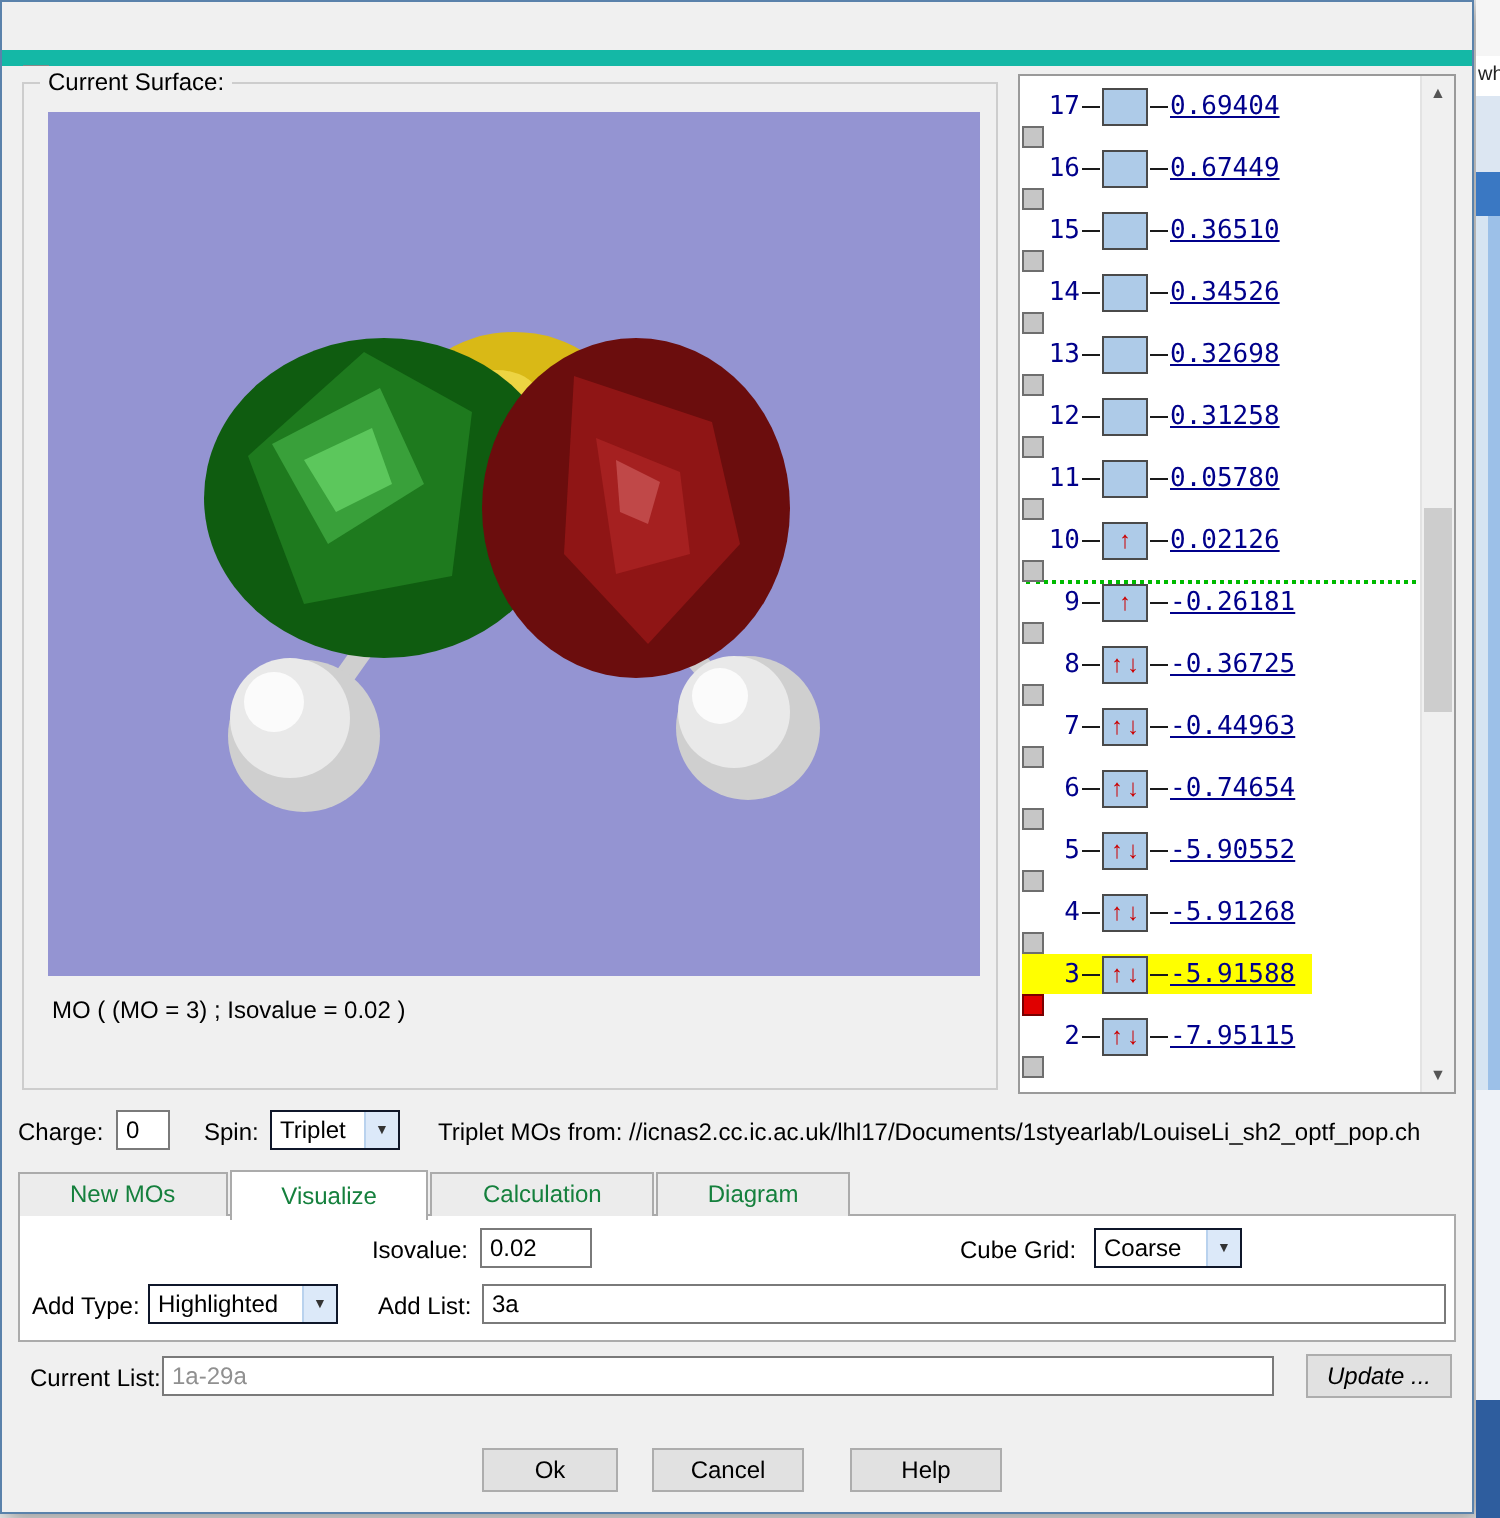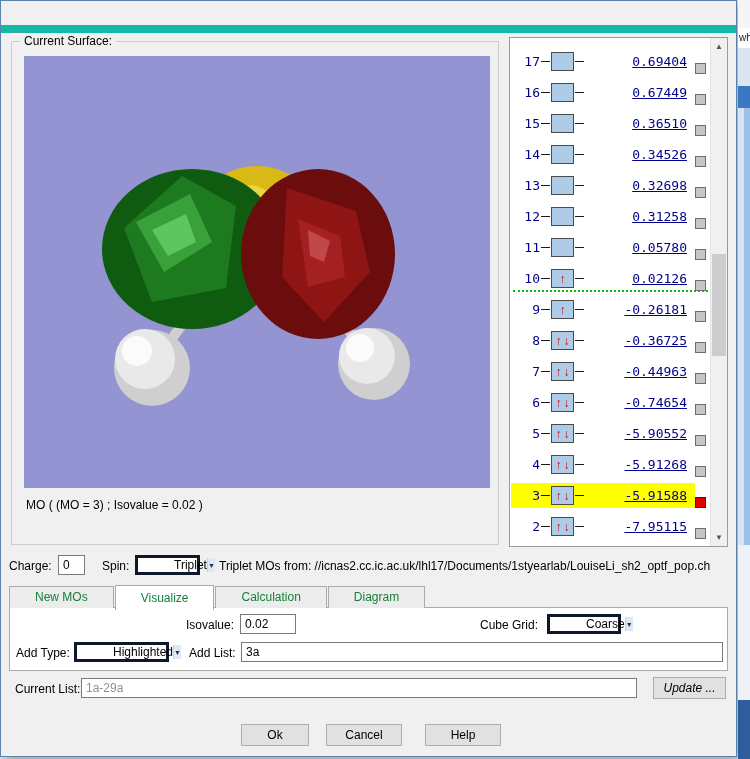--- a/index.html
+++ b/index.html
@@ -38,21 +38,21 @@
   }
   .viewport svg { display:block; }
   .surface-caption { position:absolute; left:14px; top:456px; font-size:12px; }
 
   
   .mo-panel {
     position:absolute; left:508px; top:4px; width:219px; height:510px;
     background:#ffffff; border:1px solid #9a9a9a;
   }
   .mo-rows { position:absolute; left:1px; top:5px; width:199px; }
-  .mo-row { display:flex; align-items:flex-end; height:31px; }
+  .mo-row { display:flex; align-items:flex-start; height:31px;flex-direction:column; }
   .mo-main { display:flex; align-items:center; flex:1; height:25px; padding-left:5px; }
   .mo-row.selected .mo-main { background:#ffff00; }
   .mo-index { width:24px; text-align:right; font-family:"DejaVu Sans Mono",monospace; font-size:13px; color:#00008b; }
   .mo-line { width:9px; height:0; border-top:1px solid #1a1a1a; margin:0 1px; }
   .mo-box {
     width:23px; height:19px; background:#aecbe8; border:1px solid #4a4a4a;
     display:flex; align-items:center; justify-content:center; flex:none;
   }
   .mo-arrow { color:#cc0000; font-size:12px; font-weight:bold; line-height:1; width:8px; text-align:center; }
   .mo-energy { flex:1; text-align:right; font-family:"DejaVu Sans Mono",monospace; font-size:13px; color:#00008b; padding-right:8px;text-decoration:underline; }
@@ -64,21 +64,21 @@
     position:absolute; right:0; top:0; width:17px; height:100%;
     background:#f0f0f0; border-left:1px solid #e3e3e3;
   }
   .sb-btn { height:17px; display:flex; align-items:center; justify-content:center; font-size:8px; color:#555; }
   .sb-btn.down { position:absolute; bottom:0; left:0; right:0; }
   .sb-thumb { position:absolute; left:1px; width:14px; top:216px; height:102px; background:#cdcdcd; }
 
   
   .lbl { position:absolute; font-size:12px; white-space:nowrap; }
   .tb { position:absolute; height:20px; border:1px solid #7a7a7a; background:#fff; font-family:"Liberation Sans",sans-serif; font-size:12px; padding:1px 4px; }
-  .combo { position:absolute; height:20px; border:3px solid #0f172a; background:#fff; display:flex; align-items:center; font-size:12px;padding-left:32px; }
+  .combo { position:absolute; height:20px; border:1px solid #0f172a; background:#fff; display:flex; align-items:center; font-size:12px; }
   .combo-text { flex:1; padding-left:4px; white-space:nowrap; }
   .combo-arrow { width:17px; height:100%; display:flex; align-items:center; justify-content:center; font-size:7px; color:#333; background:#dce9f9; border-left:1px solid #b9d2ee; }
 
   .lbl-charge { left:8px; top:526px; }
   .inp-charge { left:57px; top:522px; width:27px; }
   .lbl-spin { left:101px; top:526px; }
   .combo-spin { left:134px; top:522px; width:65px; }
   .src-text { left:218px; top:526px; font-size:12px; }
 
   

